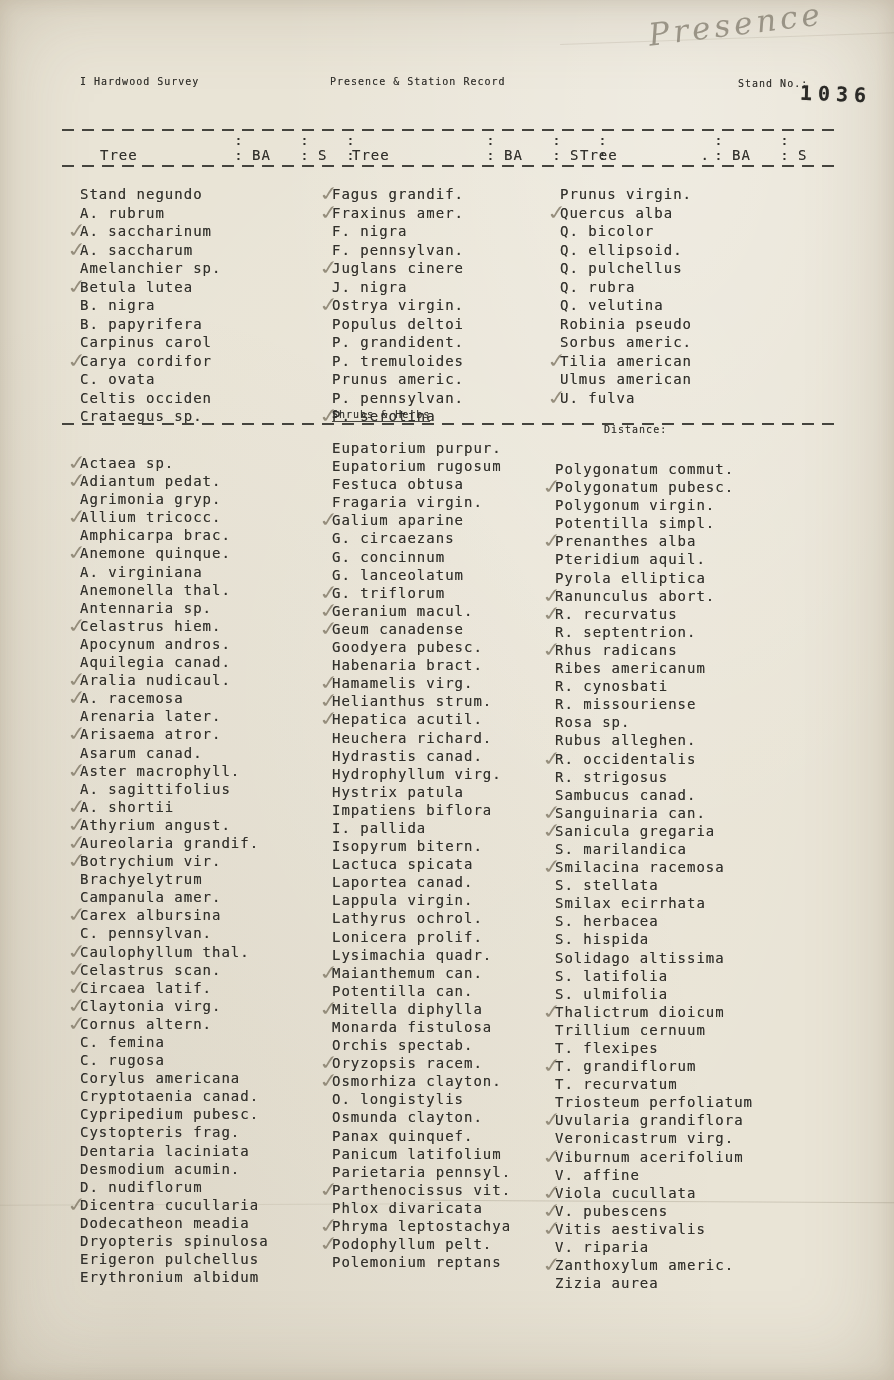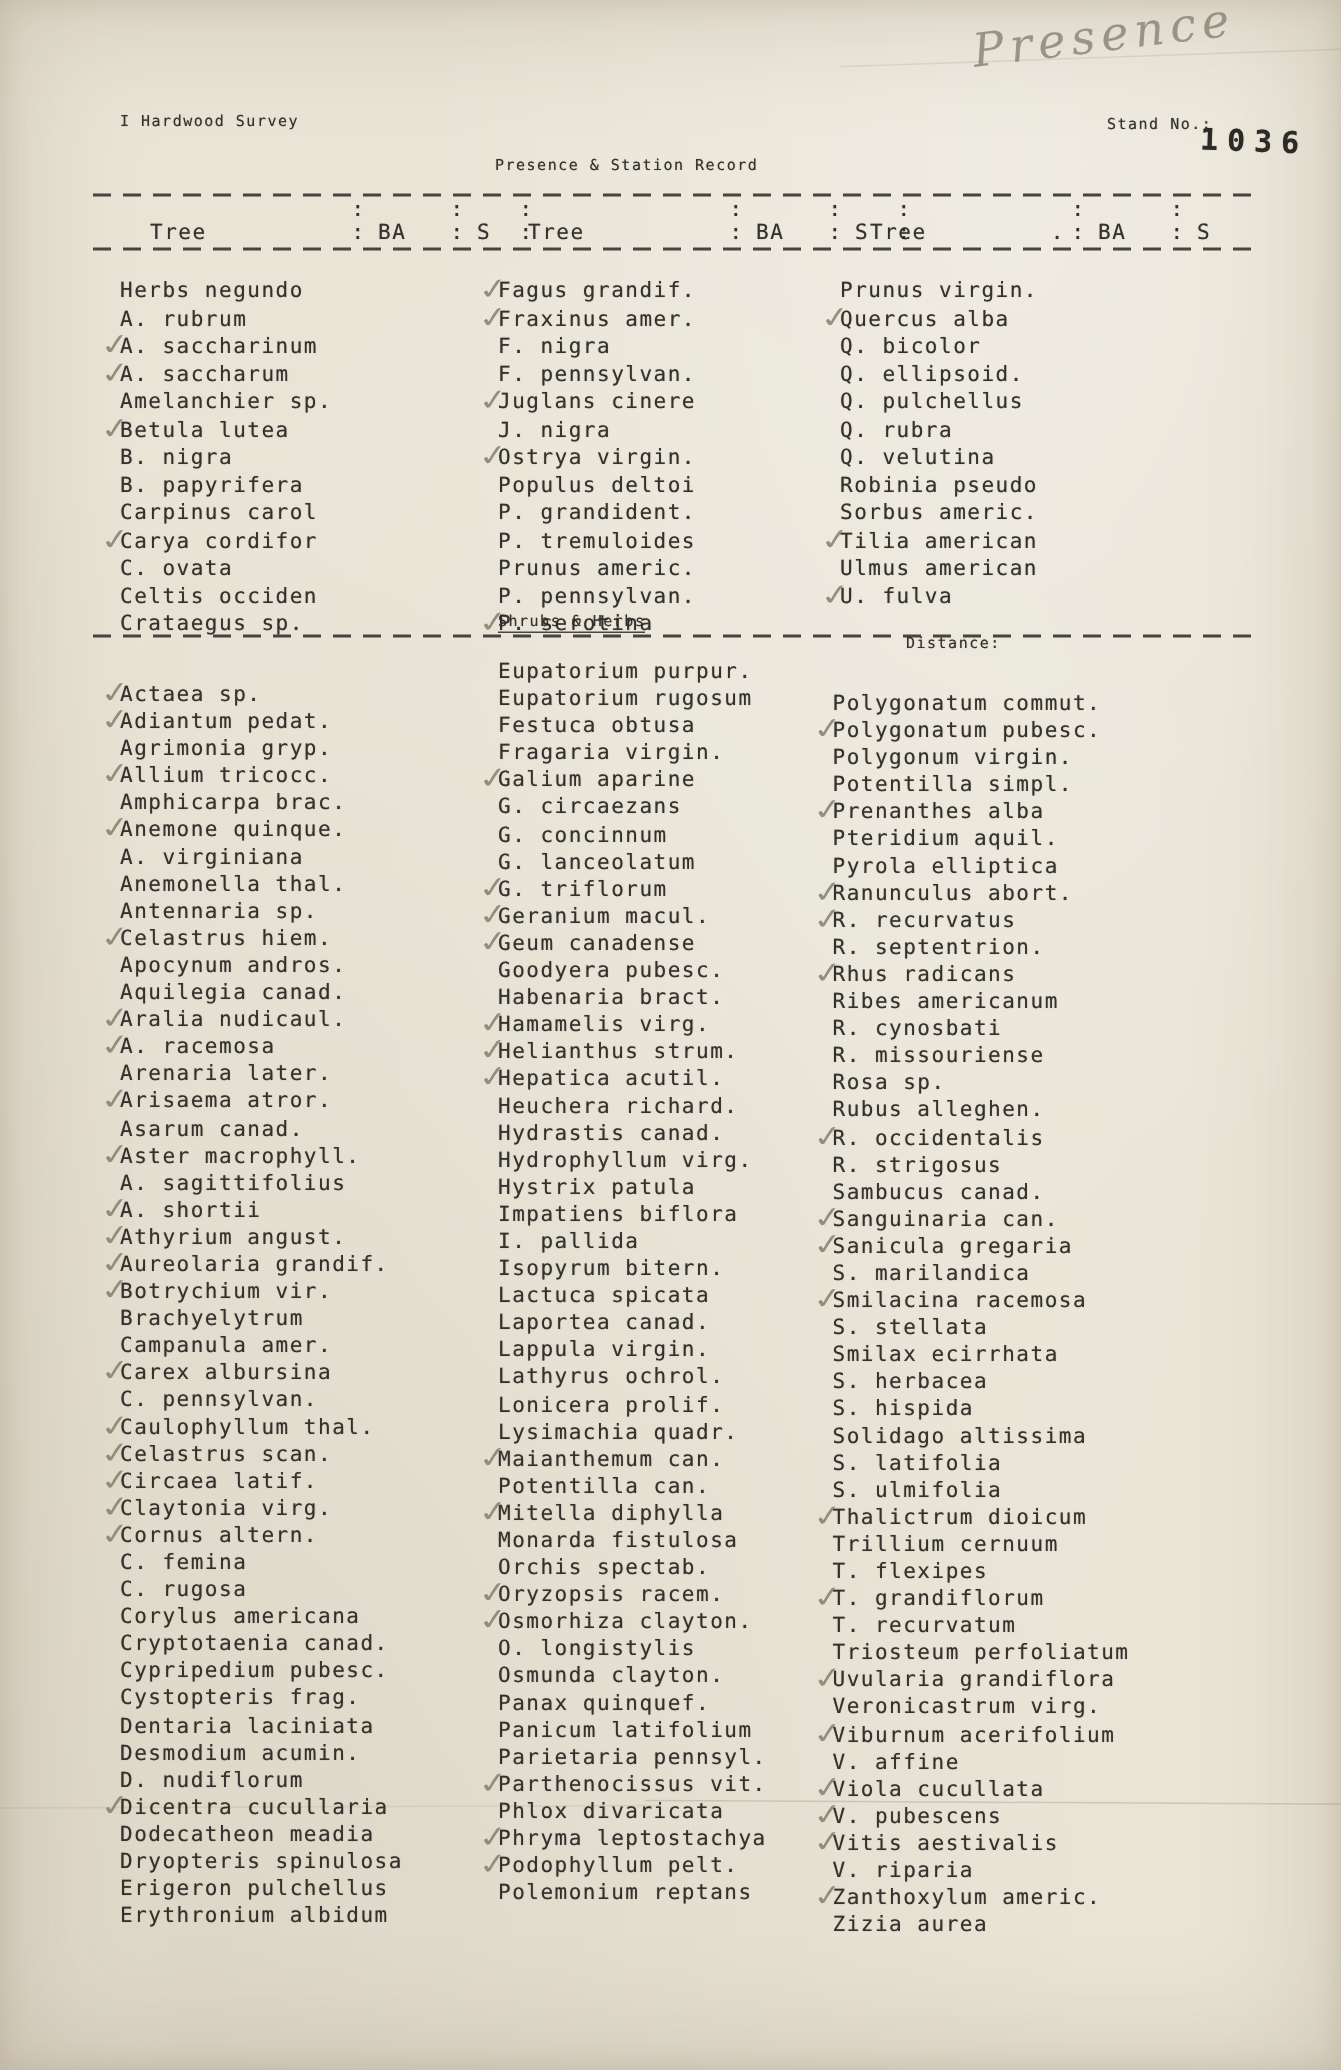--- a/index.html
+++ b/index.html
@@ -82,21 +82,21 @@
 
 <div class="paper">
 
   <div class="crease c1"></div>
   <div class="crease c2"></div>
   <div class="crease c3"></div>
 
   <div class="handwritten">Presence</div>
 
   <div class="tw" style="left:80px;top:76px;">I Hardwood Survey</div>
-  <div class="tw" style="left:330px;top:76px;margin-top:29px;">Presence &amp; Station Record</div>
+  <div class="tw" style="left:330px;top:76px;">Presence &amp; Station Record</div>
   <div class="tw" style="left:738px;top:78px;">Stand No.:</div>
   <div class="stand-value">1036</div>
 
   <div class="dashes dash-top"></div>
 
   <div class="hdr-group colon-row" style="left:80px;">
     <span class="hname">T</span>
       <span class="hc">:</span>
       <span class="hba">B</span>
       <span class="hc">:</span>
@@ -140,21 +140,21 @@
       <span class="stray-dot">.</span>
       <span class="hc">:</span>
       <span class="hba">BA</span>
       <span class="hc">:</span>
       <span class="hs">S</span>
   </div>
 
   <div class="dashes dash-mid"></div>
 
   <div class="rows trees-col1">
-      <div class="row"><span class="species">Herbs negundo</span></div>
+      <div class="row"><span class="species">Stand negundo</span></div>
       <div class="row"><span class="species">A. rubrum</span></div>
       <div class="row"><span class="check">✓</span><span class="species">A. saccharinum</span></div>
       <div class="row"><span class="check">✓</span><span class="species">A. saccharum</span></div>
       <div class="row"><span class="species">Amelanchier sp.</span></div>
       <div class="row"><span class="check">✓</span><span class="species">Betula lutea</span></div>
       <div class="row"><span class="species">B. nigra</span></div>
       <div class="row"><span class="species">B. papyrifera</span></div>
       <div class="row"><span class="species">Carpinus carol</span></div>
       <div class="row"><span class="check">✓</span><span class="species">Carya cordifor</span></div>
       <div class="row"><span class="species">C. ovata</span></div>

